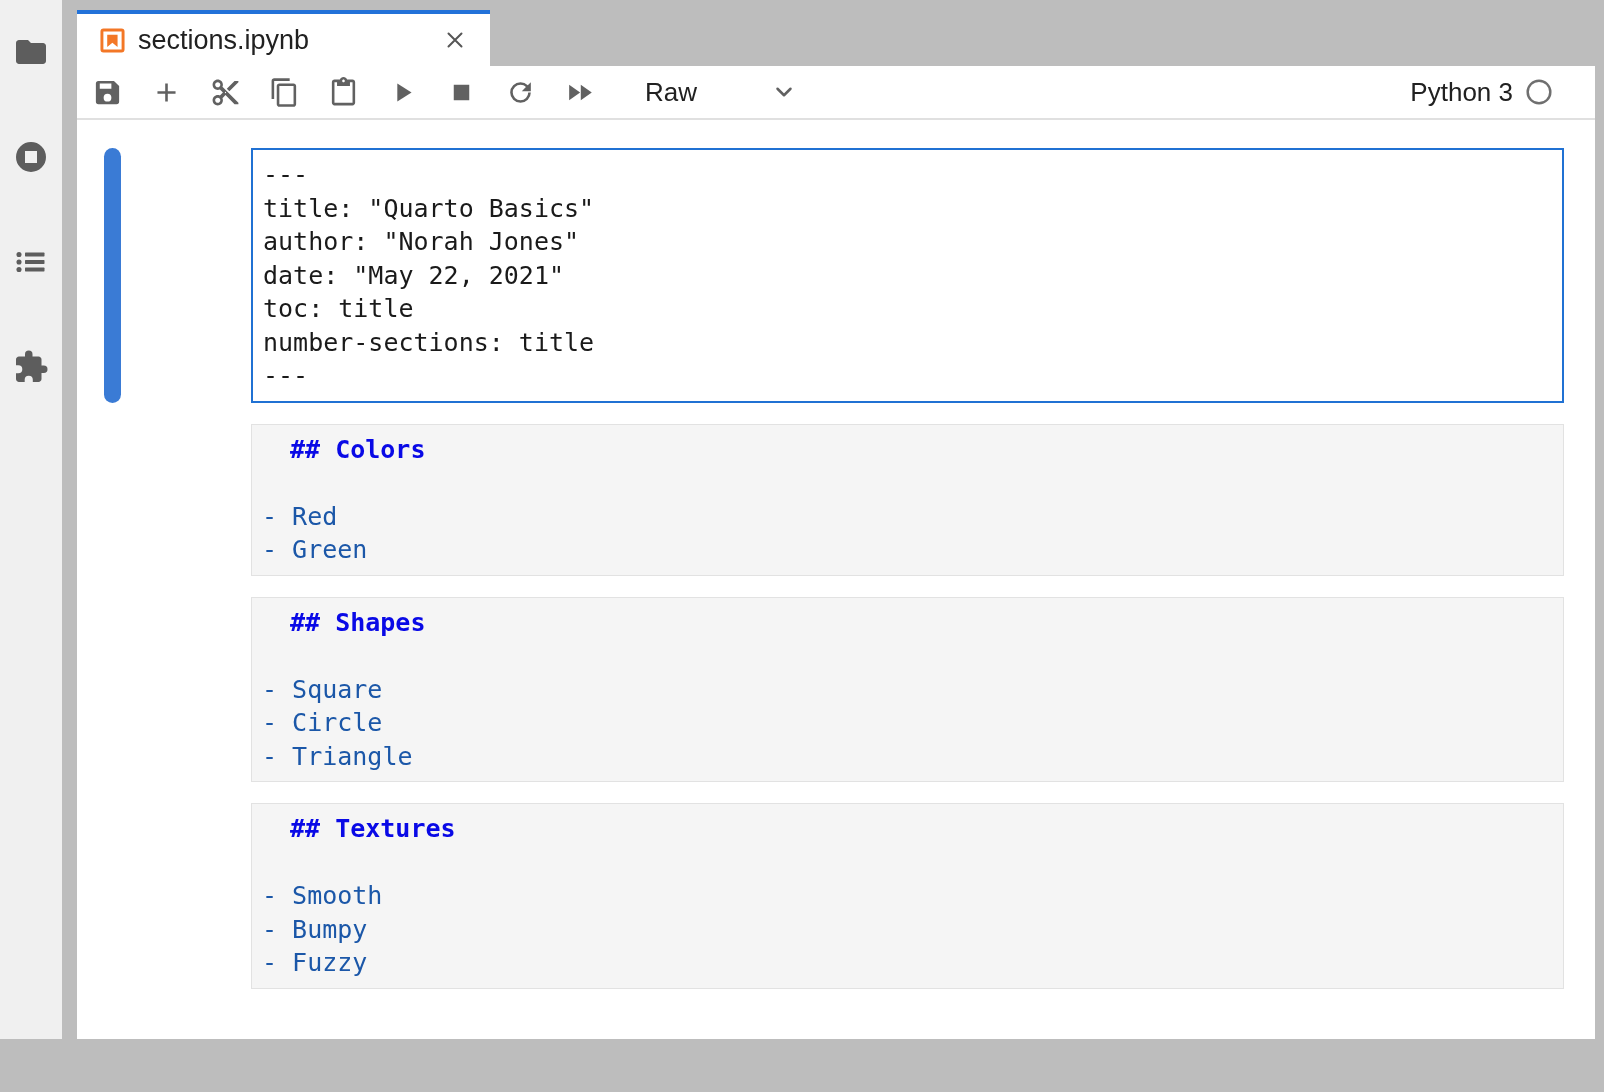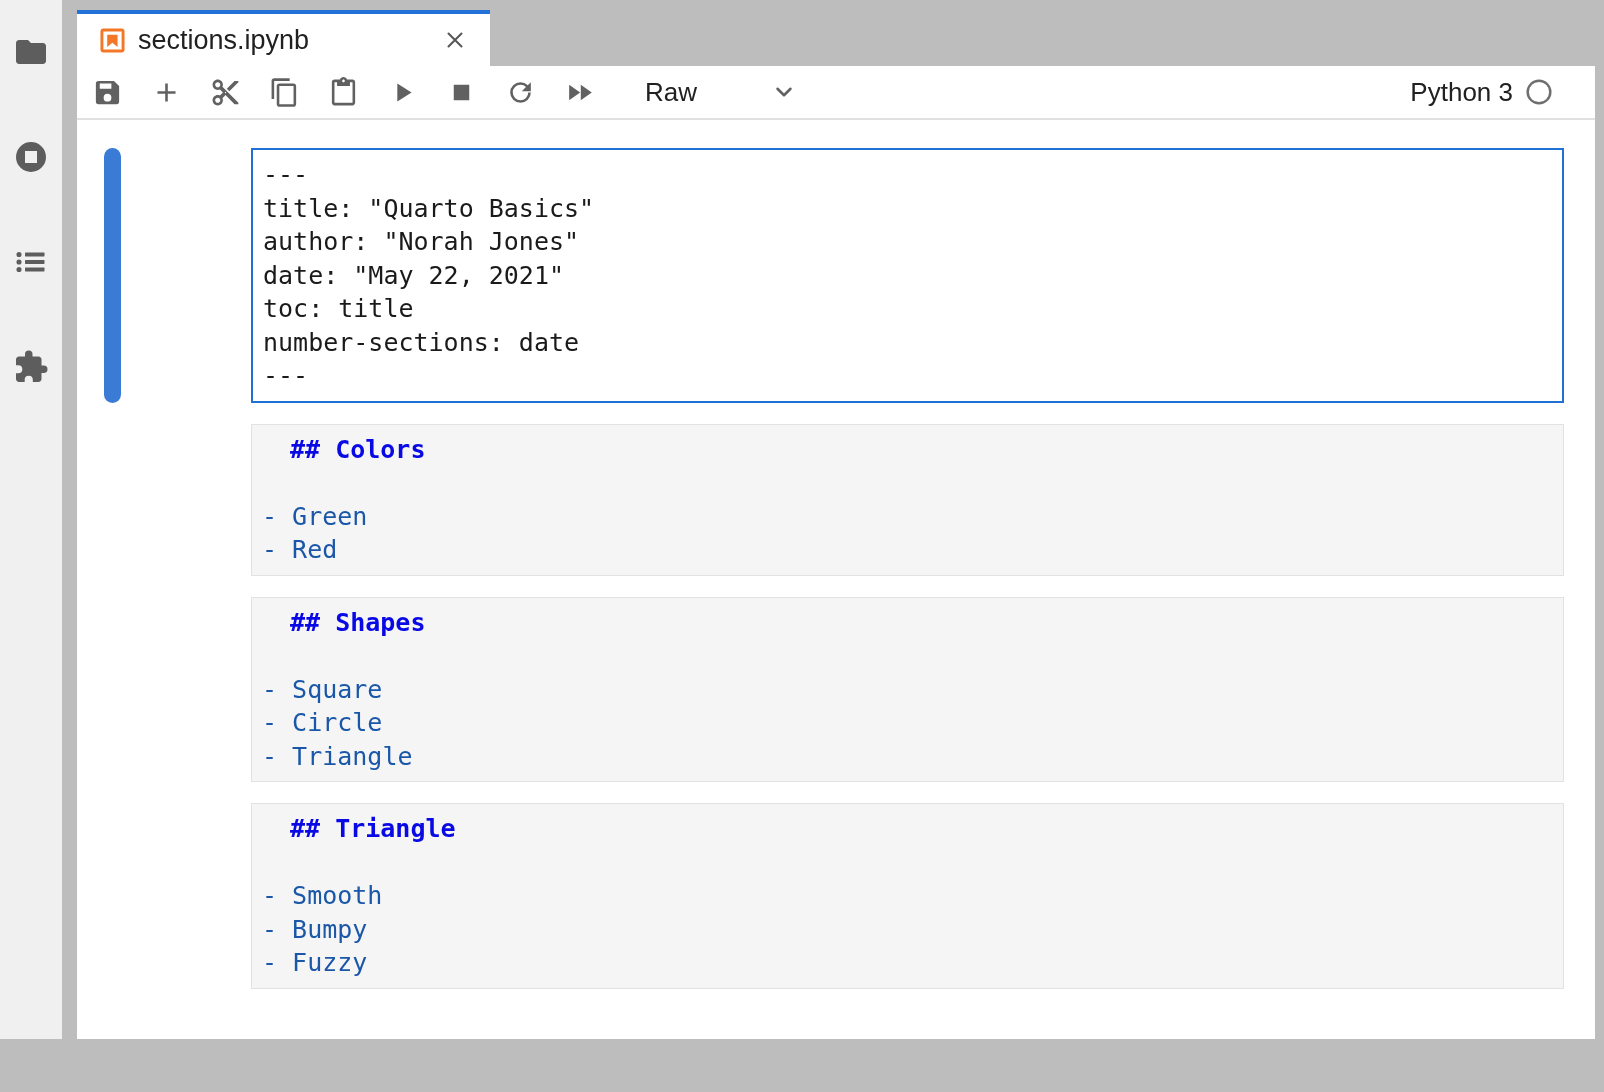--- a/index.html
+++ b/index.html
@@ -196,36 +196,36 @@
               <circle cx="12" cy="12" r="9.7" fill="none" stroke="currentColor" stroke-width="2.1"></circle>
             </svg>
         </span>
       </span>
     </div>
 
     <div class="notebook" id="cells">
         <div class="cell type-raw selected">
           <div class="collapser"></div>
           <div class="prompt"></div>
-          <div class="editor"><div class="line k-plain">---</div><div class="line k-plain">title: "Quarto Basics"</div><div class="line k-plain">author: "Norah Jones"</div><div class="line k-plain">date: "May 22, 2021"</div><div class="line k-plain">toc: title</div><div class="line k-plain">number-sections: date</div><div class="line k-plain">---</div></div>
+          <div class="editor"><div class="line k-plain">---</div><div class="line k-plain">title: "Quarto Basics"</div><div class="line k-plain">author: "Norah Jones"</div><div class="line k-plain">date: "May 22, 2021"</div><div class="line k-plain">toc: title</div><div class="line k-plain">number-sections: title</div><div class="line k-plain">---</div></div>
         </div>
         <div class="cell type-markdown">
           <div class="collapser"></div>
           <div class="prompt"></div>
-          <div class="editor"><div class="line k-header">## Colors</div><div class="line k-plain">&nbsp;</div><div class="line k-list">- Green</div><div class="line k-list">- Red</div></div>
+          <div class="editor"><div class="line k-header">## Colors</div><div class="line k-plain">&nbsp;</div><div class="line k-list">- Red</div><div class="line k-list">- Green</div></div>
         </div>
         <div class="cell type-markdown">
           <div class="collapser"></div>
           <div class="prompt"></div>
           <div class="editor"><div class="line k-header">## Shapes</div><div class="line k-plain">&nbsp;</div><div class="line k-list">- Square</div><div class="line k-list">- Circle</div><div class="line k-list">- Triangle</div></div>
         </div>
         <div class="cell type-markdown">
           <div class="collapser"></div>
           <div class="prompt"></div>
-          <div class="editor"><div class="line k-header">## Triangle</div><div class="line k-plain">&nbsp;</div><div class="line k-list">- Smooth</div><div class="line k-list">- Bumpy</div><div class="line k-list">- Fuzzy</div></div>
+          <div class="editor"><div class="line k-header">## Textures</div><div class="line k-plain">&nbsp;</div><div class="line k-list">- Smooth</div><div class="line k-list">- Bumpy</div><div class="line k-list">- Fuzzy</div></div>
         </div>
       </div>
 
   </div>
 
   <div class="right-strip"></div>
 
 </div>
 
 </body></html>

